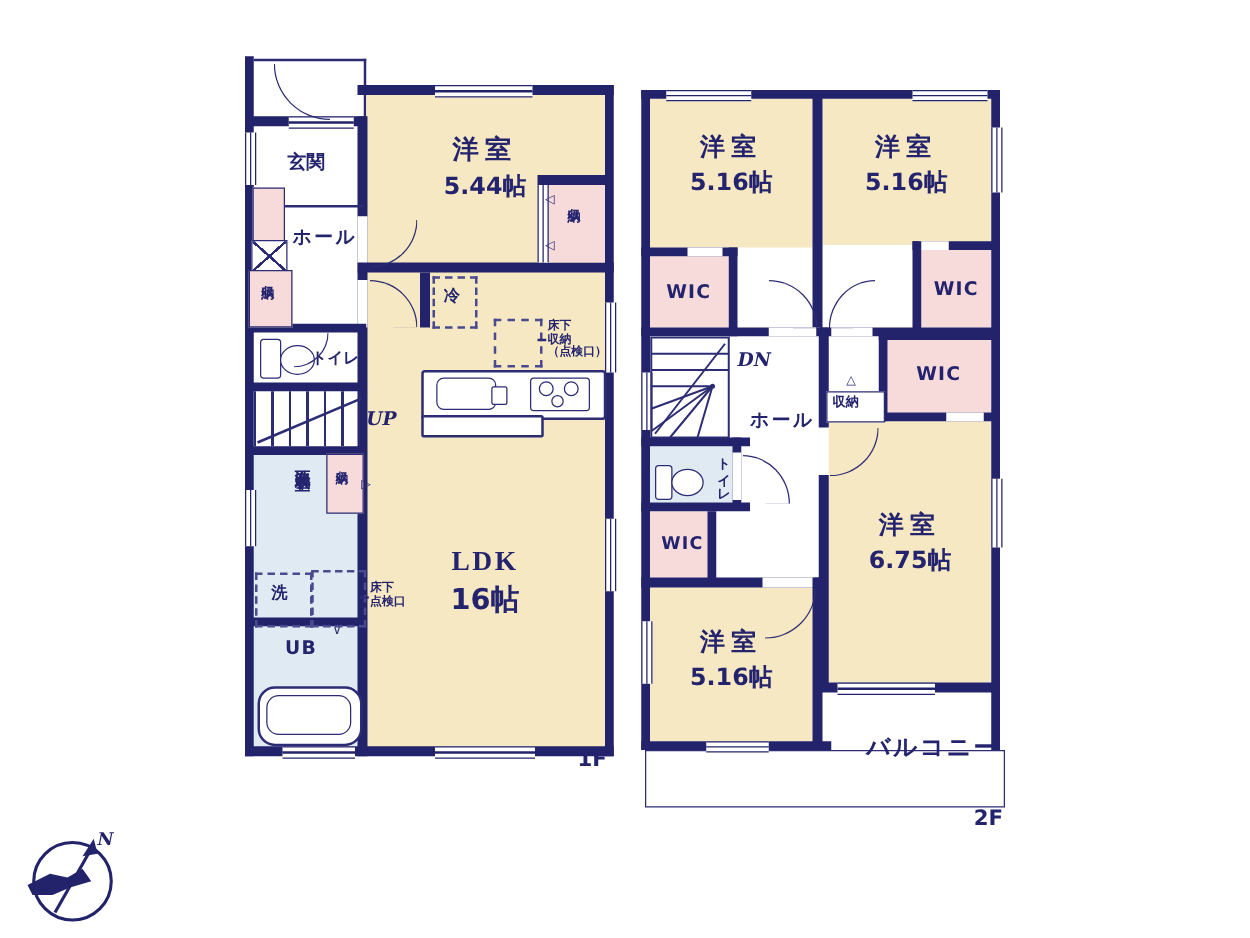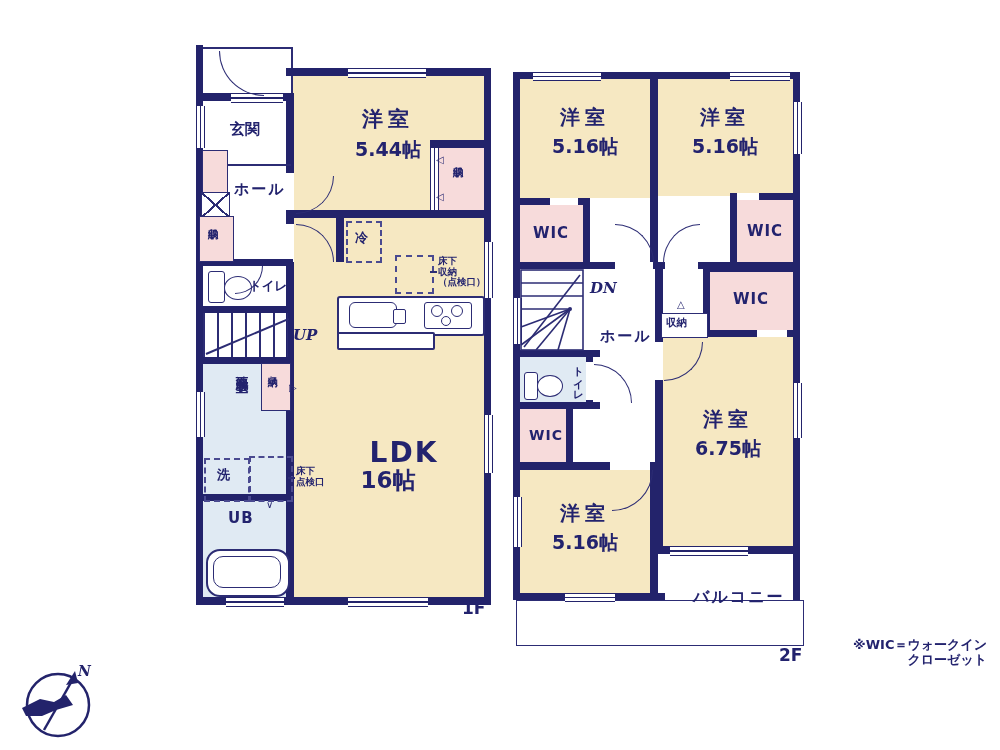--- a/index.html
+++ b/index.html
@@ -126,21 +126,21 @@
     <span>（点検口）</span>
   </div>
   <div class="box" style="left:337px;top:296px;width:144px;height:36px;border-width:2px;border-radius:3px;"></div>
   <div class="box" style="left:337px;top:332px;width:94px;height:14px;border-width:2px;border-radius:2px;"></div>
   <div class="box" style="left:349px;top:302px;width:46px;height:24px;border-radius:6px;"></div>
   <div class="box" style="left:393px;top:309px;width:11px;height:13px;border-radius:2px;"></div>
   <div class="box" style="left:424px;top:302px;width:46px;height:25px;border-radius:3px;"></div>
   <div class="box" style="left:431px;top:305px;width:10px;height:10px;border-radius:50%;"></div>
   <div class="box" style="left:451px;top:305px;width:10px;height:10px;border-radius:50%;"></div>
   <div class="box" style="left:441px;top:316px;width:8px;height:8px;border-radius:50%;"></div>
-  <div class="lbl c" style="left:354px;top:437px;width:100px;font-size:28px;letter-spacing:2px;">LDK</div>
+  <div class="lbl c" style="left:338px;top:437px;width:100px;font-size:22px;letter-spacing:2px;font-family:Liberation Serif, serif;">LDK</div>
   <div class="lbl c" style="left:338px;top:468px;width:100px;font-size:23px;">16帖</div>
 
   <div class="lbl" style="left:230px;top:121px;font-size:15px;">玄関</div>
   <div class="lbl" style="left:234px;top:181px;font-size:15px;letter-spacing:2px;">ホール</div>
 
   <div class="arc bl" style="left:219px;top:51px;width:44px;height:44px;"></div>
   <div class="arc br" style="left:296px;top:176px;width:37px;height:37px;"></div>
   <div class="arc tr" style="left:296px;top:224px;width:37px;height:37px;"></div>
   <div class="arc br" style="left:235px;top:266px;width:27px;height:27px;"></div>
 
@@ -227,35 +227,31 @@
   <div class="lbl" style="left:666px;top:317px;font-size:10.5px;">収納</div>
   <div class="tri" style="left:677px;top:300px;">△</div>
   <div class="box" style="left:524px;top:372px;width:12px;height:26px;border-radius:3px;"></div>
   <div class="box" style="left:537px;top:375px;width:24px;height:20px;border-radius:50%;"></div>
   <div class="lbl vt" style="left:572px;top:359px;font-size:10.5px;letter-spacing:0;">トイレ</div>
   <div class="lbl c" style="left:516px;top:428px;width:60px;font-size:14px;letter-spacing:1px;">WIC</div>
   <div class="lbl c" style="left:678px;top:408px;width:100px;font-size:20px;letter-spacing:5px;">洋室</div>
   <div class="lbl c" style="left:678px;top:438px;width:100px;font-size:19px;">6.75帖</div>
   <div class="lbl c" style="left:535px;top:502px;width:100px;font-size:20px;letter-spacing:5px;">洋室</div>
   <div class="lbl c" style="left:535px;top:532px;width:100px;font-size:19px;">5.16帖</div>
-  <div class="lbl" style="left:693px;top:588px;font-size:16px;letter-spacing:2px;z-index:70;">バルコニー</div>
+  <div class="lbl" style="left:693px;top:588px;font-size:19px;letter-spacing:2px;z-index:70;">バルコニー</div>
 
   <div class="arc tr" style="left:615px;top:224px;width:38px;height:38px;"></div>
   <div class="arc tl" style="left:663px;top:224px;width:36px;height:38px;"></div>
   <div class="arc br" style="left:664px;top:342px;width:38px;height:38px;"></div>
   <div class="arc tr" style="left:594px;top:364px;width:37px;height:38px;"></div>
   <div class="arc br" style="left:612px;top:470px;width:40px;height:40px;"></div>
 
   <div class="lbl" style="left:779px;top:646px;font-size:17px;z-index:70;">2F</div>
 
 
-  <div class="lbl" style="left:812px;top:638px;width:175px;font-size:13px;text-align:right;white-space:normal;">
-    <span>※WIC＝ウォークイン</span><br>
-    <span>クローゼット</span>
-  </div>
 
   <svg style="position:absolute;left:16px;top:658px;" width="88" height="88" viewBox="0 0 88 88">
     <circle cx="42" cy="47" r="31" fill="none" stroke="#23236b" stroke-width="2.5"></circle>
     <polygon points="6,50 24,41 38,44 50,37 57,47 40,52 26,58 10,58" fill="#23236b"></polygon>
     <line x1="28" y1="72" x2="57" y2="21" stroke="#23236b" stroke-width="2.5"></line>
     <polygon points="59,13 50,27 62,25" fill="#23236b"></polygon>
     <text x="62" y="18" font-size="14" font-style="italic" font-weight="bold" fill="#23236b" font-family="DejaVu Serif, serif">N</text>
   </svg>
 
 </div>

